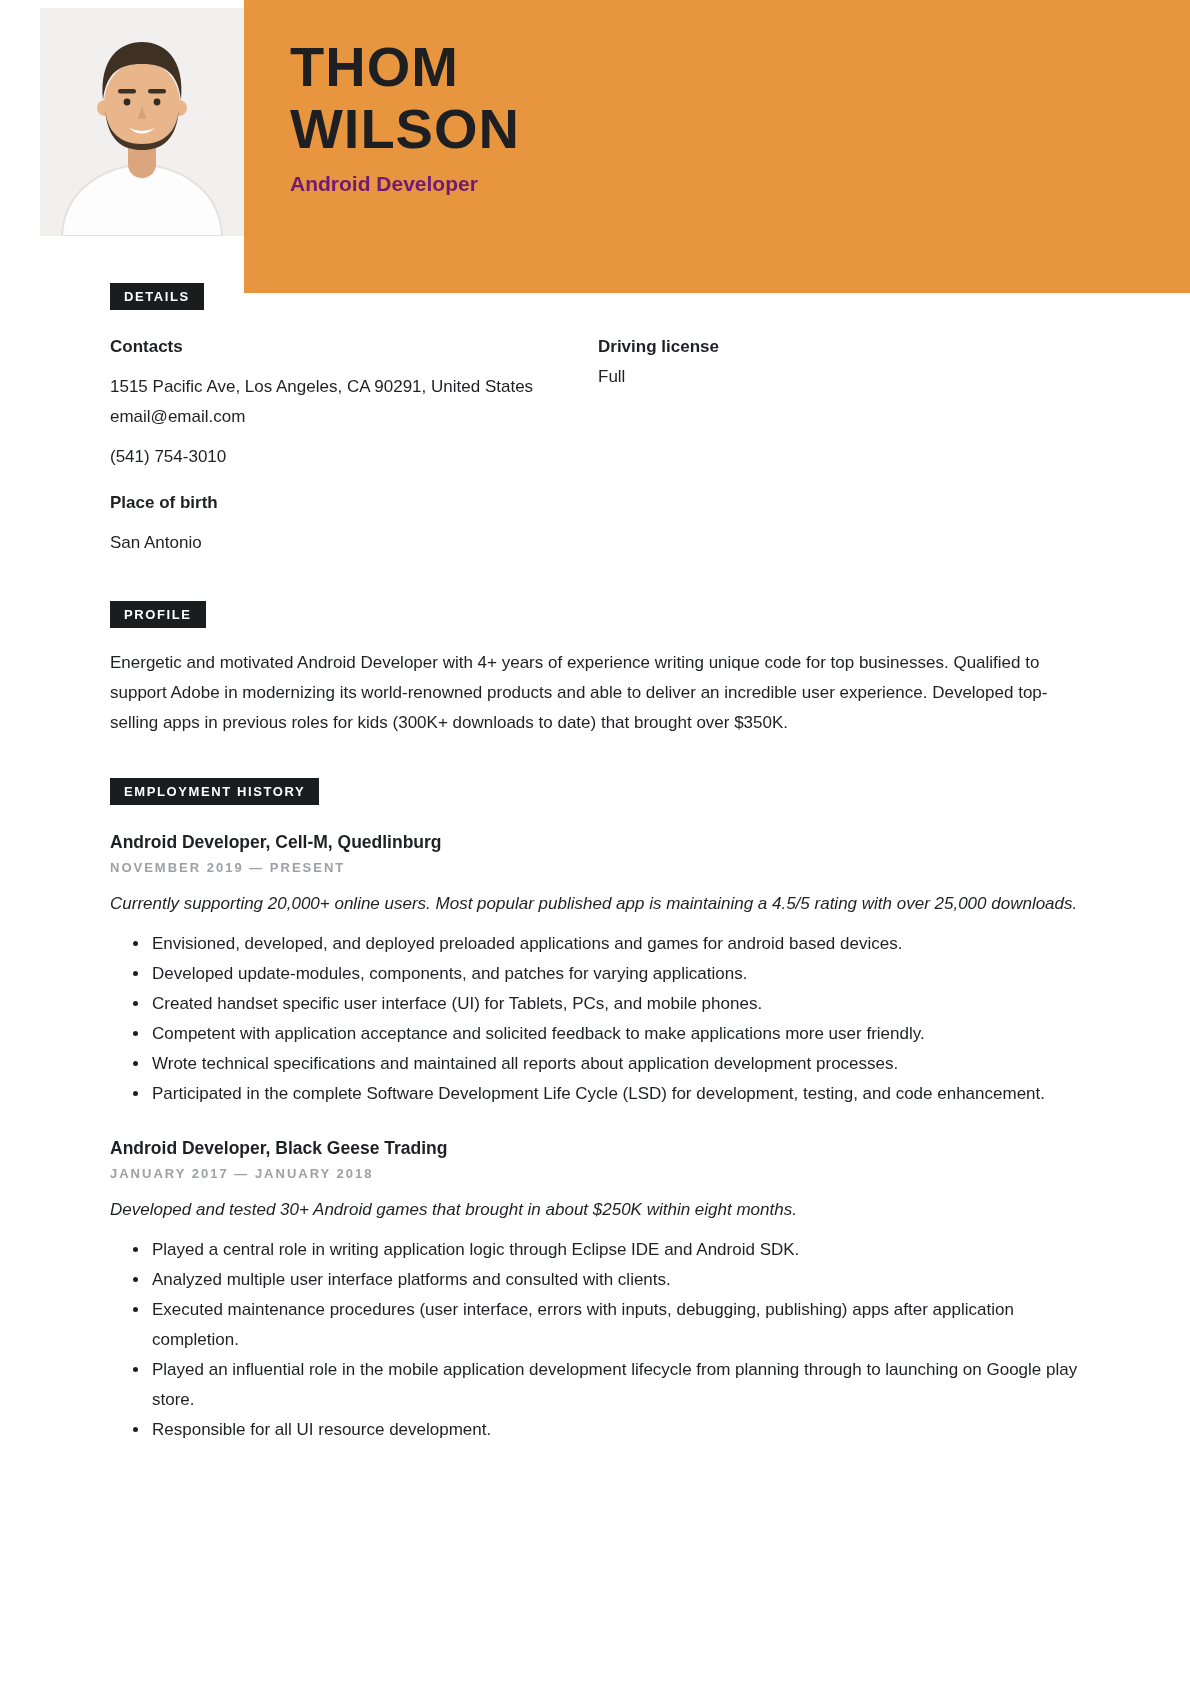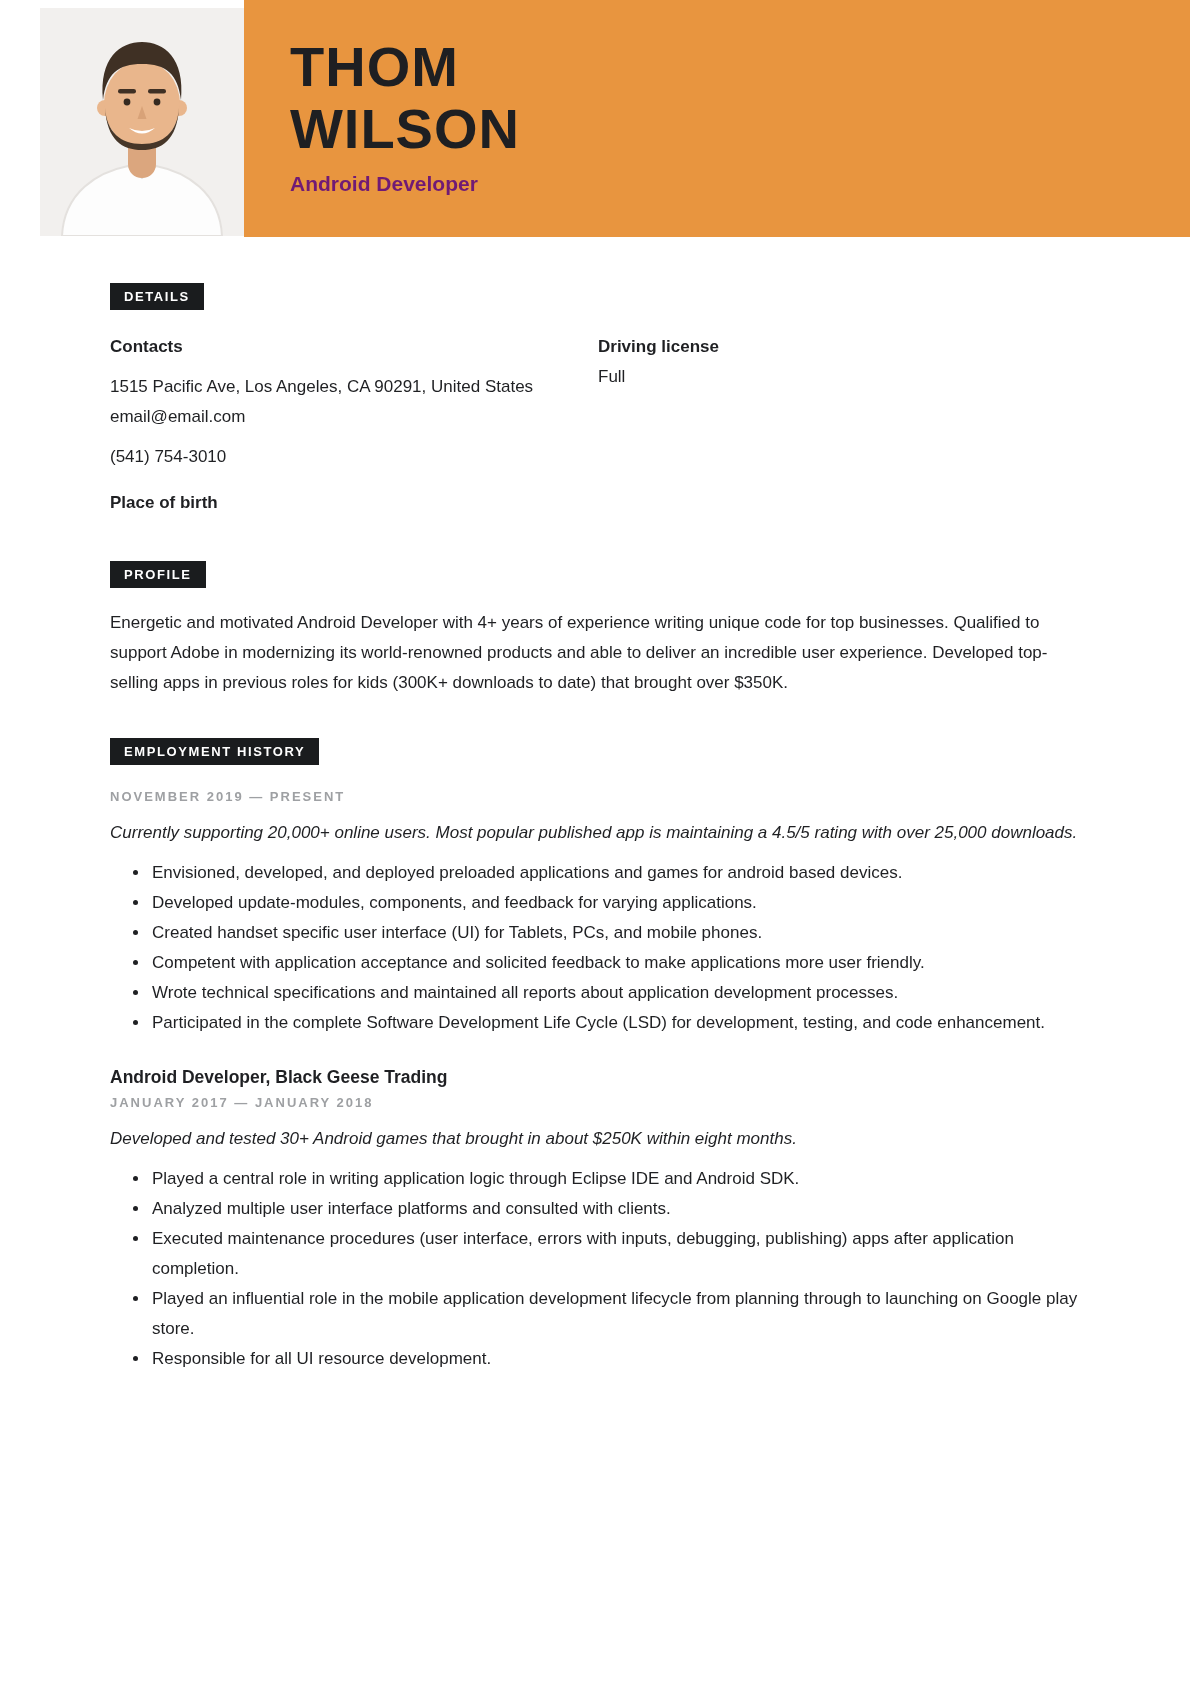--- a/index.html
+++ b/index.html
@@ -15,21 +15,21 @@
     color:var(--text);
     width:1190px;
     min-height:1683px;
     position:relative;
   }
   .page{width:1190px;min-height:1683px;background:#fff;position:relative;}
 
   
   .header{position:relative;height:237px;}
   .accent-band{
-    position:absolute;left:244px;top:0;right:0;height:237px;
+    position:absolute;left:244px;top:0;right:0;height:293px;
     background:var(--accent);
     padding:36px 40px 0 46px;
   }
   .photo-frame{
     position:absolute;left:40px;top:8px;width:204px;height:228px;
     background:#f4f2f0;overflow:hidden;
   }
   .photo-frame svg{display:block;width:100%;height:100%;}
   .name{
     font-size:56px;line-height:62px;font-weight:700;
@@ -128,42 +128,44 @@
 
     <section>
       <div class="badge">DETAILS</div>
       <div class="details-grid">
         <div class="col-left">
           <div class="sub-heading">Contacts</div>
           <div class="text">1515 Pacific Ave, Los Angeles, CA 90291, United States</div>
           <a class="email-link">email@email.com</a>
           <div class="text">(541) 754-3010</div>
           <div class="sub-heading mt">Place of birth</div>
+          <div class="text">San Antonio</div>
         </div>
         <div class="col-right">
           <div class="sub-heading">Driving license</div>
           <div class="text">Full</div>
         </div>
       </div>
     </section>
 
     <section class="section-profile">
       <div class="badge">PROFILE</div>
       <p class="text para">Energetic and motivated Android Developer with 4+ years of experience writing unique code for top businesses. Qualified to support Adobe in modernizing its world-renowned products and able to deliver an incredible user experience. Developed top-selling apps in previous roles for kids (300K+ downloads to date) that brought over $350K.</p>
     </section>
 
     <section class="section-employment">
       <div class="badge">EMPLOYMENT HISTORY</div>
 
       <article class="job">
+        <h3 class="job-title">Android Developer, Cell-M, Quedlinburg</h3>
         <div class="job-dates">NOVEMBER 2019 — PRESENT</div>
         <p class="job-summary">Currently supporting 20,000+ online users. Most popular published app is maintaining a 4.5/5 rating with over 25,000 downloads.</p>
         <ul class="bullets">
           <li>Envisioned, developed, and deployed preloaded applications and games for android based devices.</li>
-          <li>Developed update-modules, components, and feedback for varying applications.</li>
+          <li>Developed update-modules, components, and patches for varying applications.</li>
           <li>Created handset specific user interface (UI) for Tablets, PCs, and mobile phones.</li>
           <li>Competent with application acceptance and solicited feedback to make applications more user friendly.</li>
           <li>Wrote technical specifications and maintained all reports about application development processes.</li>
           <li>Participated in the complete Software Development Life Cycle (LSD) for development, testing, and code enhancement.</li>
         </ul>
       </article>
 
       <article class="job">
         <h3 class="job-title">Android Developer, Black Geese Trading</h3>
         <div class="job-dates">JANUARY 2017 — JANUARY 2018</div>

